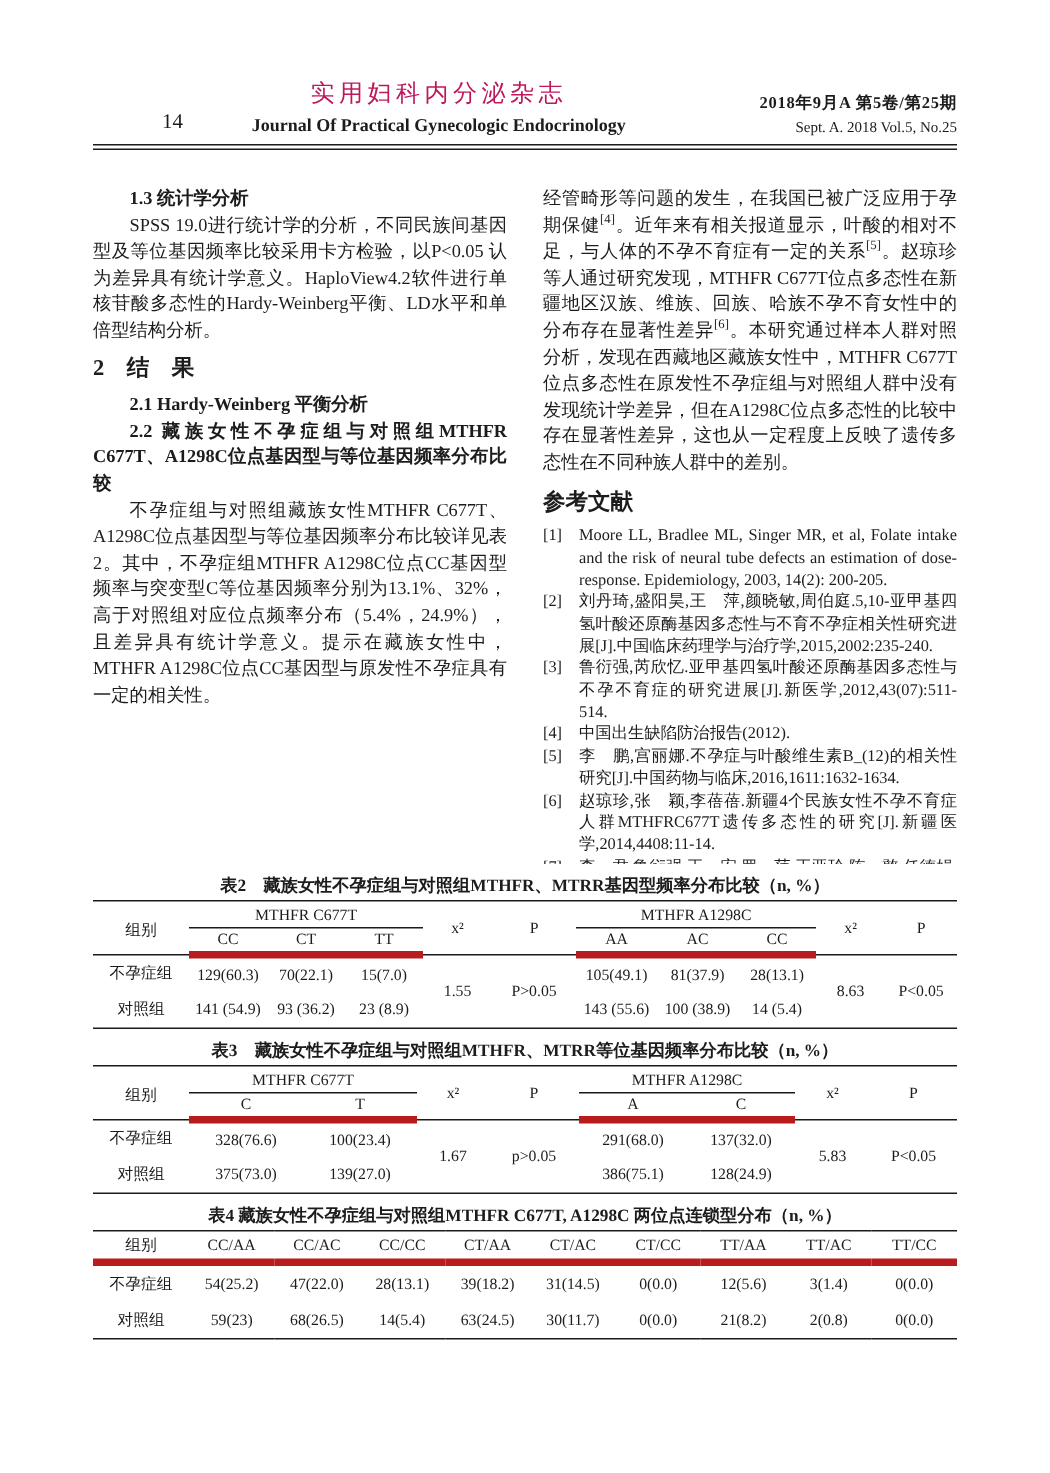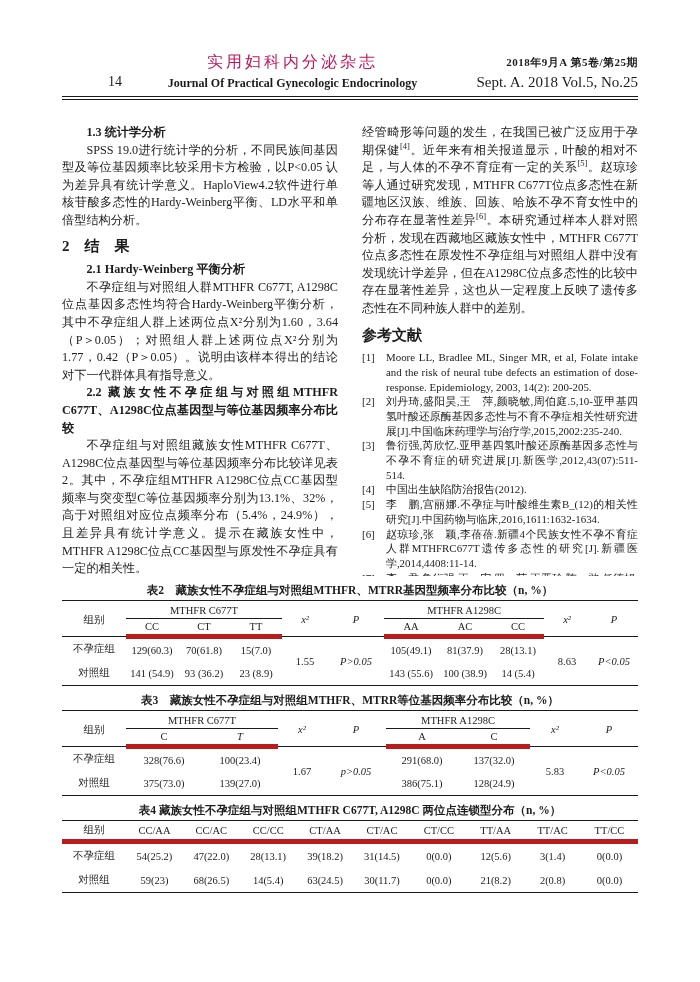--- a/index.html
+++ b/index.html
@@ -9,21 +9,21 @@
     box-sizing:border-box;padding:52px 62px 0 62px;overflow:hidden;
   }
   
   .hdr{display:flex;align-items:flex-end;}
   .hdr-page{width:60px;font-size:14px;padding-bottom:1px;text-align:right;}
   .hdr-center{flex:1;text-align:center;}
   .hdr-cn{font-size:16px;letter-spacing:3px;color:#be185d;}
   .hdr-en{font-size:12px;font-weight:bold;margin-top:3px;}
   .hdr-right{width:175px;text-align:right;}
   .hdr-issue-cn{font-size:11px;font-weight:bold;letter-spacing:.5px;}
-  .hdr-issue-en{font-size:15px;margin-top:4px;}
+  .hdr-issue-en{font-size:10px;margin-top:4px;}
   .rule-double{margin-top:5px;height:2px;border-top:1.8px solid #1a1a1a;border-bottom:1px solid #1a1a1a;}
   
   .cols{display:flex;gap:24px;margin-top:24px;height:452px;overflow:hidden;}
   .col{flex:1;min-width:0;font-size:12.2px;line-height:17.6px;text-align:justify;}
   .h-sub{font-weight:bold;text-indent:2em;}
   .h-sub-wrap{font-weight:bold;text-indent:2em;}
   .h-sec{font-weight:bold;font-size:15px;margin:8px 0 6px;text-indent:0;}
   .para{text-indent:2em;margin:0;}
   sup.refmark{font-size:8.5px;line-height:0;}
   
@@ -35,21 +35,21 @@
   .tbl-title{text-align:center;font-weight:bold;font-size:11.5px;margin:7px 0 2px;}
   table.paper{width:100%;border-collapse:collapse;table-layout:fixed;
     border-top:1.6px solid #1a1a1a;border-bottom:1.6px solid #1a1a1a;
     font-size:10.5px;}
   table.paper th,table.paper td{font-weight:normal;text-align:center;padding:2px 1px;overflow:hidden;white-space:nowrap;}
   table.paper tr.grp th{padding-top:4px;}
   .grp-span{border-bottom:.9px solid #1a1a1a;}
   tr.sub th{border-bottom:5px solid #b91c1c;}
   th.vspan{border-bottom:1px solid #1a1a1a;}
   table.paper tr.data td{padding-top:5px;padding-bottom:5px;}
-  .it{font-style:italic;}
+  .it{}
 </style>
 </head>
 <body>
 
 <div class="page">
 
   <div class="hdr">
     <div class="hdr-page">14</div>
     <div class="hdr-center">
       <div class="hdr-cn">实用妇科内分泌杂志</div>
@@ -62,21 +62,20 @@
   </div>
   <div class="rule-double"></div>
 
   <div class="cols">
 
     <div class="col">
       <div class="h-sub">1.3 统计学分析</div>
       <p class="para">SPSS 19.0进行统计学的分析，不同民族间基因型及等位基因频率比较采用卡方检验，以P&lt;0.05 认为差异具有统计学意义。HaploView4.2软件进行单核苷酸多态性的Hardy-Weinberg平衡、LD水平和单倍型结构分析。</p>
       <div class="h-sec">2　结　果</div>
       <div class="h-sub">2.1 Hardy-Weinberg 平衡分析</div>
-      <p class="para">不孕症组与对照组人群MTHFR C677T, A1298C位点基因多态性均符合Hardy-Weinberg平衡分析，其中不孕症组人群上述两位点X²分别为1.60，3.64（P＞0.05）；对照组人群上述两位点X²分别为1.77，0.42（P＞0.05）。说明由该样本得出的结论对下一代群体具有指导意义。</p>
       <div class="h-sub-wrap">2.2 藏族女性不孕症组与对照组MTHFR C677T、A1298C位点基因型与等位基因频率分布比较</div>
       <p class="para">不孕症组与对照组藏族女性MTHFR C677T、A1298C位点基因型与等位基因频率分布比较详见表2。其中，不孕症组MTHFR A1298C位点CC基因型频率与突变型C等位基因频率分别为13.1%、32%，高于对照组对应位点频率分布（5.4%，24.9%），且差异具有统计学意义。提示在藏族女性中，MTHFR A1298C位点CC基因型与原发性不孕症具有一定的相关性。</p>
 
     </div>
 
     <div class="col">
       <p class="para" style="text-indent:0;"><span>经管畸形等问题的发生，在我国已被广泛应用于孕期保健</span><sup class="refmark">[4]</sup><span>。近年来有相关报道显示，叶酸的相对不足，与人体的不孕不育症有一定的关系</span><sup class="refmark">[5]</sup><span>。赵琼珍等人通过研究发现，MTHFR C677T位点多态性在新疆地区汉族、维族、回族、哈族不孕不育女性中的分布存在显著性差异</span><sup class="refmark">[6]</sup><span>。本研究通过样本人群对照分析，发现在西藏地区藏族女性中，MTHFR C677T位点多态性在原发性不孕症组与对照组人群中没有发现统计学差异，但在A1298C位点多态性的比较中存在显著性差异，这也从一定程度上反映了遗传多态性在不同种族人群中的差别。</span></p>
 
       <div class="refs-heading">参考文献</div>
 
@@ -141,21 +140,21 @@
       <th>CC</th>
       <th>CT</th>
       <th>TT</th>
       <th>AA</th>
       <th>AC</th>
       <th>CC</th>
     </tr>
     <tr class="data">
       <td>不孕症组</td>
       <td>129(60.3)</td>
-      <td>70(61.8)</td>
+      <td>70(22.1)</td>
       <td>15(7.0)</td>
       <td rowspan="2">1.55</td>
       <td rowspan="2" class="it">P&gt;0.05</td>
       <td>105(49.1)</td>
       <td>81(37.9)</td>
       <td>28(13.1)</td>
       <td rowspan="2">8.63</td>
       <td rowspan="2" class="it">P&lt;0.05</td>
     </tr>
     <tr class="data">

